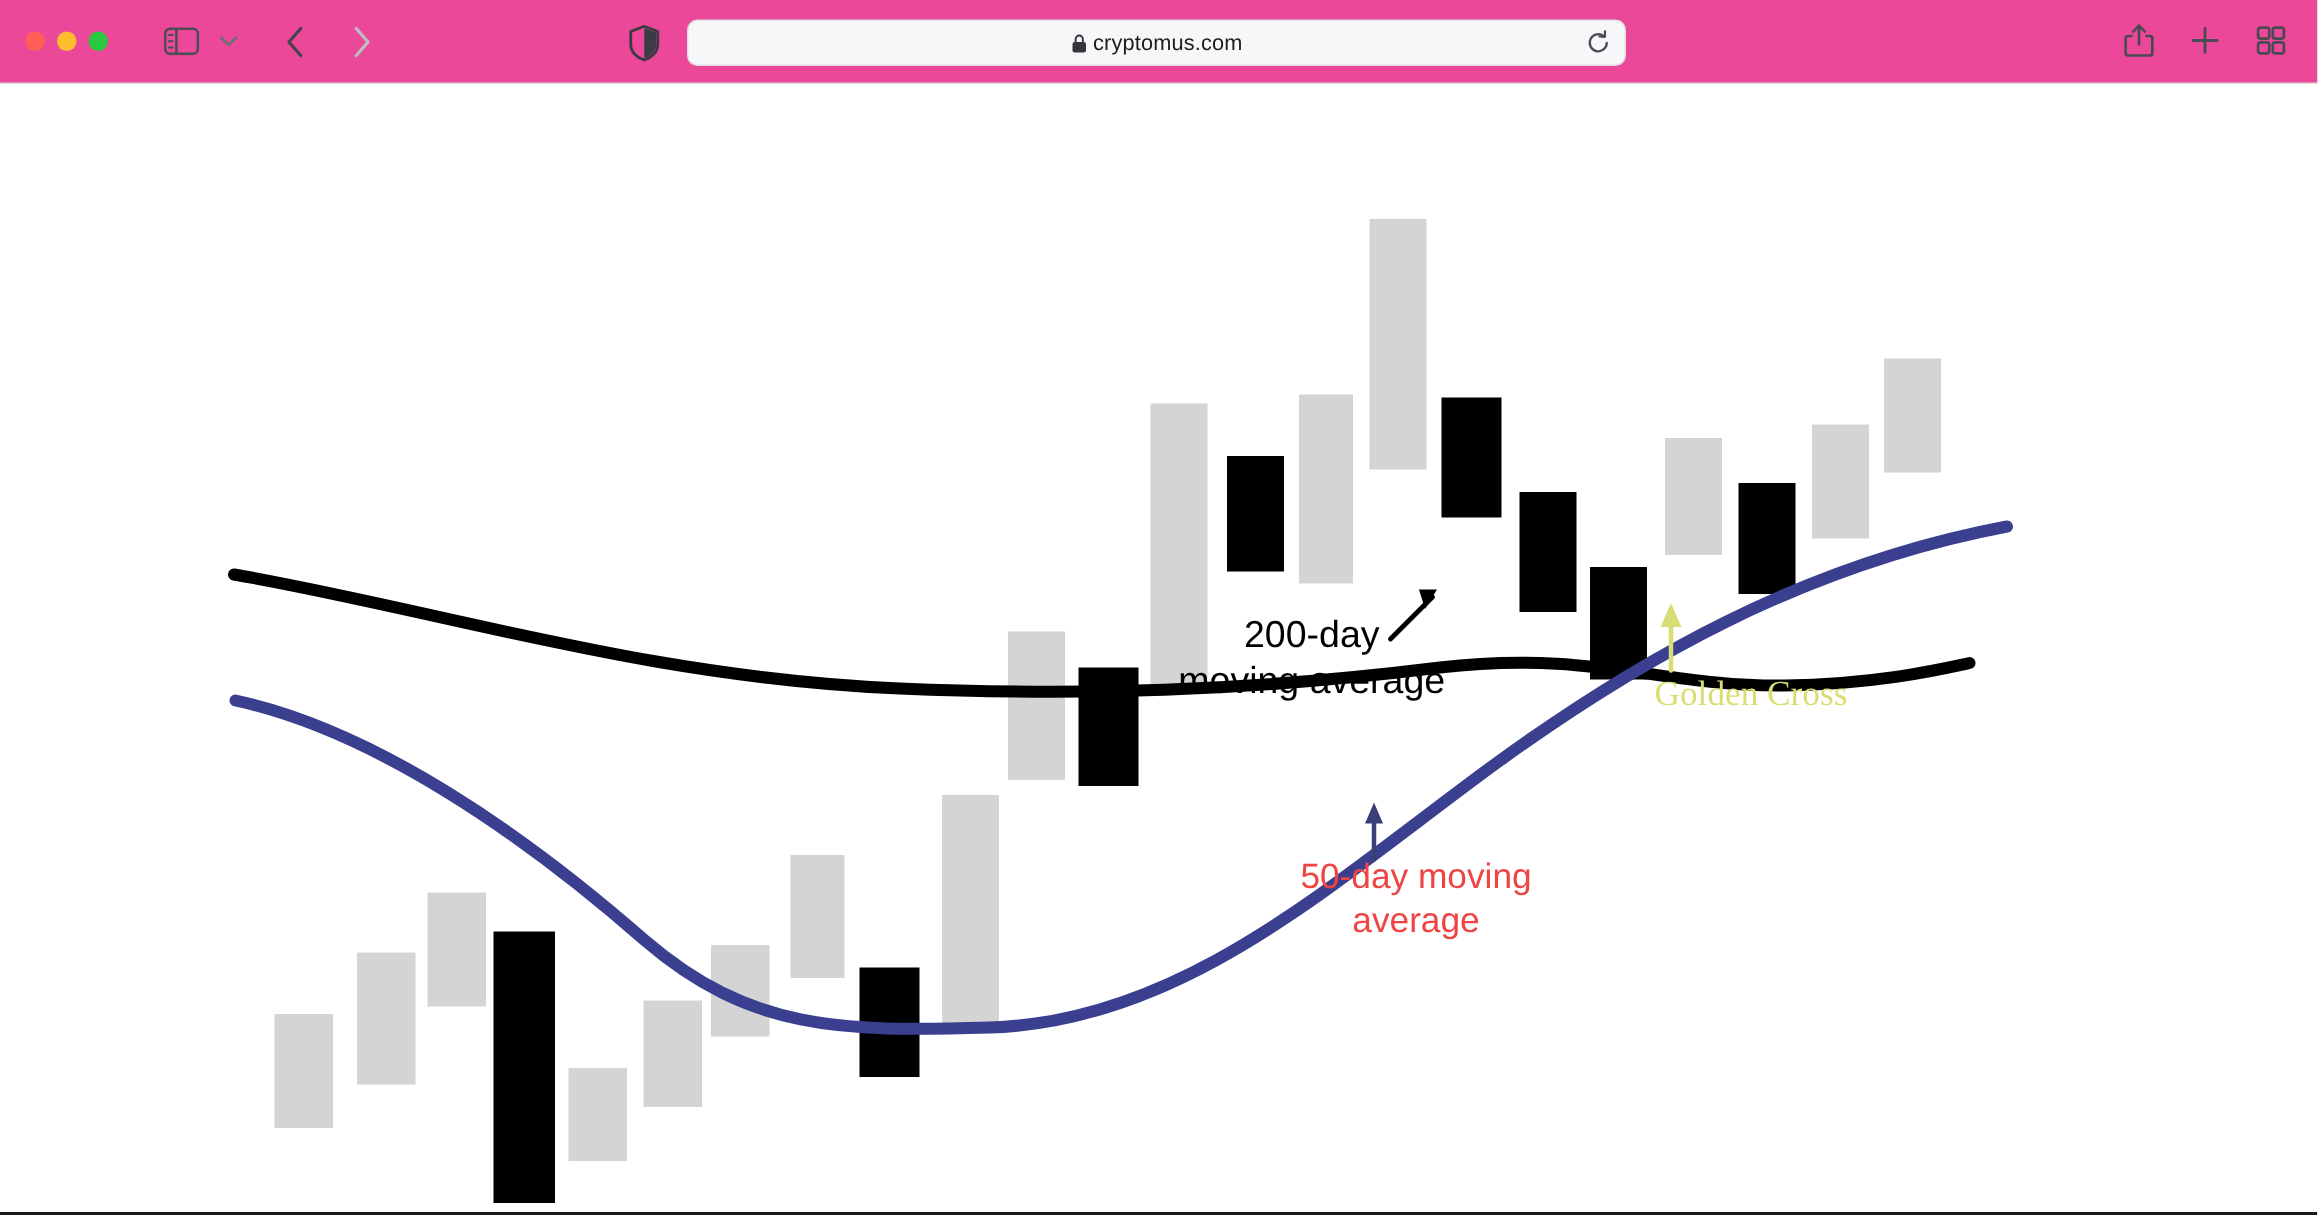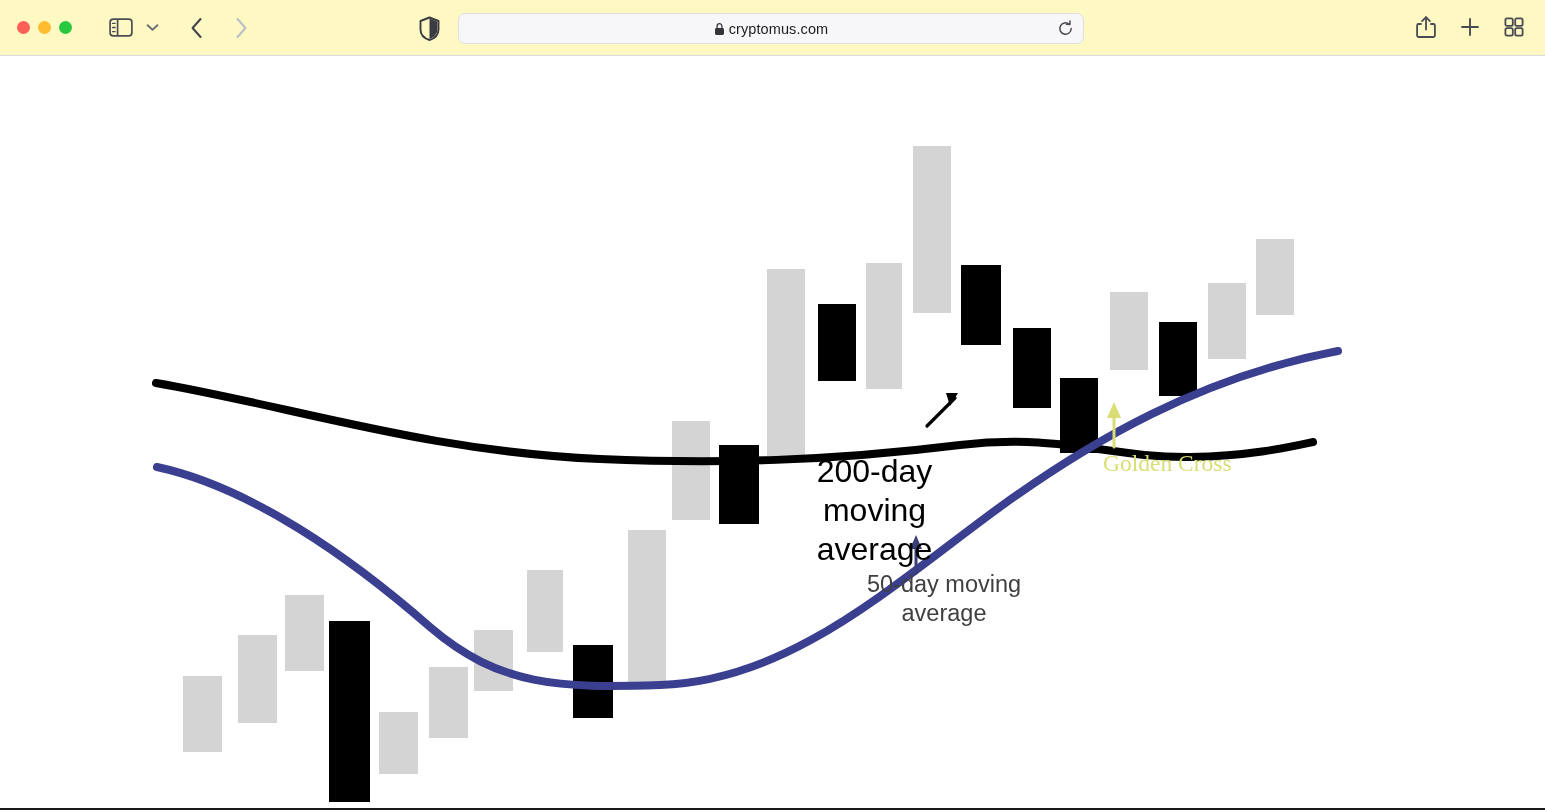--- a/index.html
+++ b/index.html
@@ -19,21 +19,21 @@
     height: 810px;
     background: #ffffff;
   }
 
   
   .browser-toolbar {
     position: absolute;
     top: 0; left: 0;
     width: 1545px;
     height: 56px;
-    background: #fef9c3;
+    background: #ec4899;
     border-bottom: 1px solid #dcdce0;
     display: flex;
     align-items: center;
   }
 
   
   .traffic-lights {
     display: flex;
     align-items: center;
     gap: 8px;
@@ -146,29 +146,28 @@
   .anno {
     position: absolute;
     text-align: center;
     line-height: 1.22;
     white-space: pre-line;
     user-select: none;
   }
   .anno-200 {
     left: 762px; top: 351px;
     width: 225px;
-    font-size: 32px;
+    font-size: 25px;
     color: #000000;
-    margin-top: 44px;
   }
   .anno-50 {
     left: 838px; top: 513px;
     width: 212px;
     font-size: 23.5px;
-    color: #404040;
+    color: #ef4444;
   }
   .anno-golden {
     left: 1103px; top: 392px;
     width: 190px;
     text-align: left;
     font-size: 23.5px;
     color: #d9de74;
     font-family: Liberation Serif, serif;
   }
 </style>

